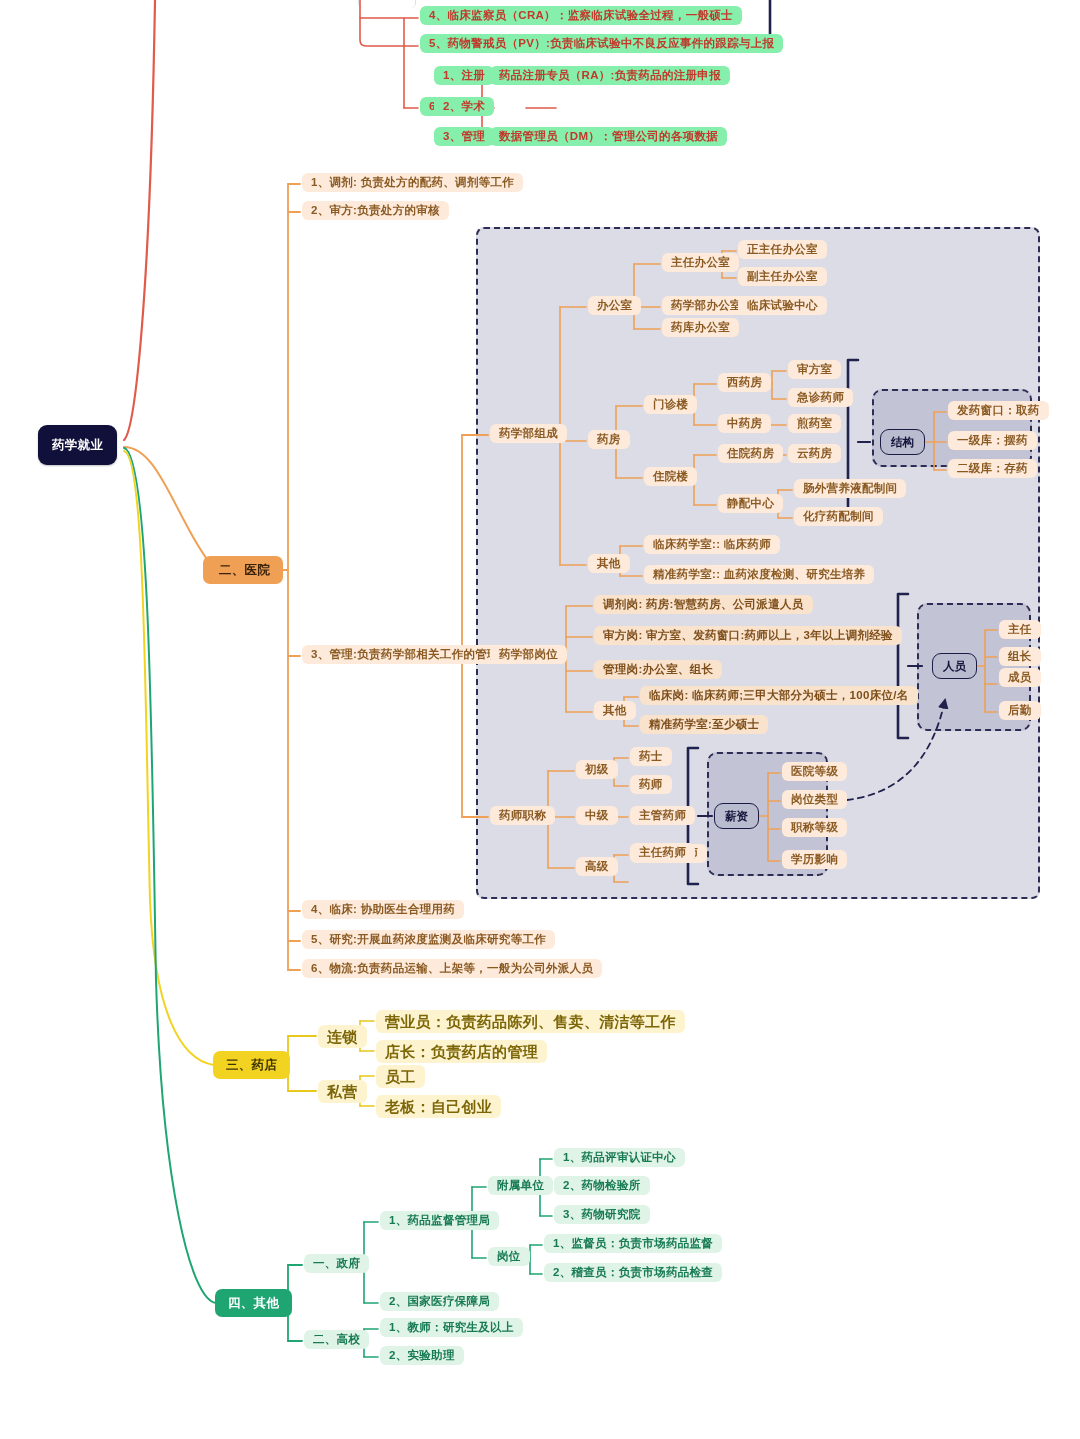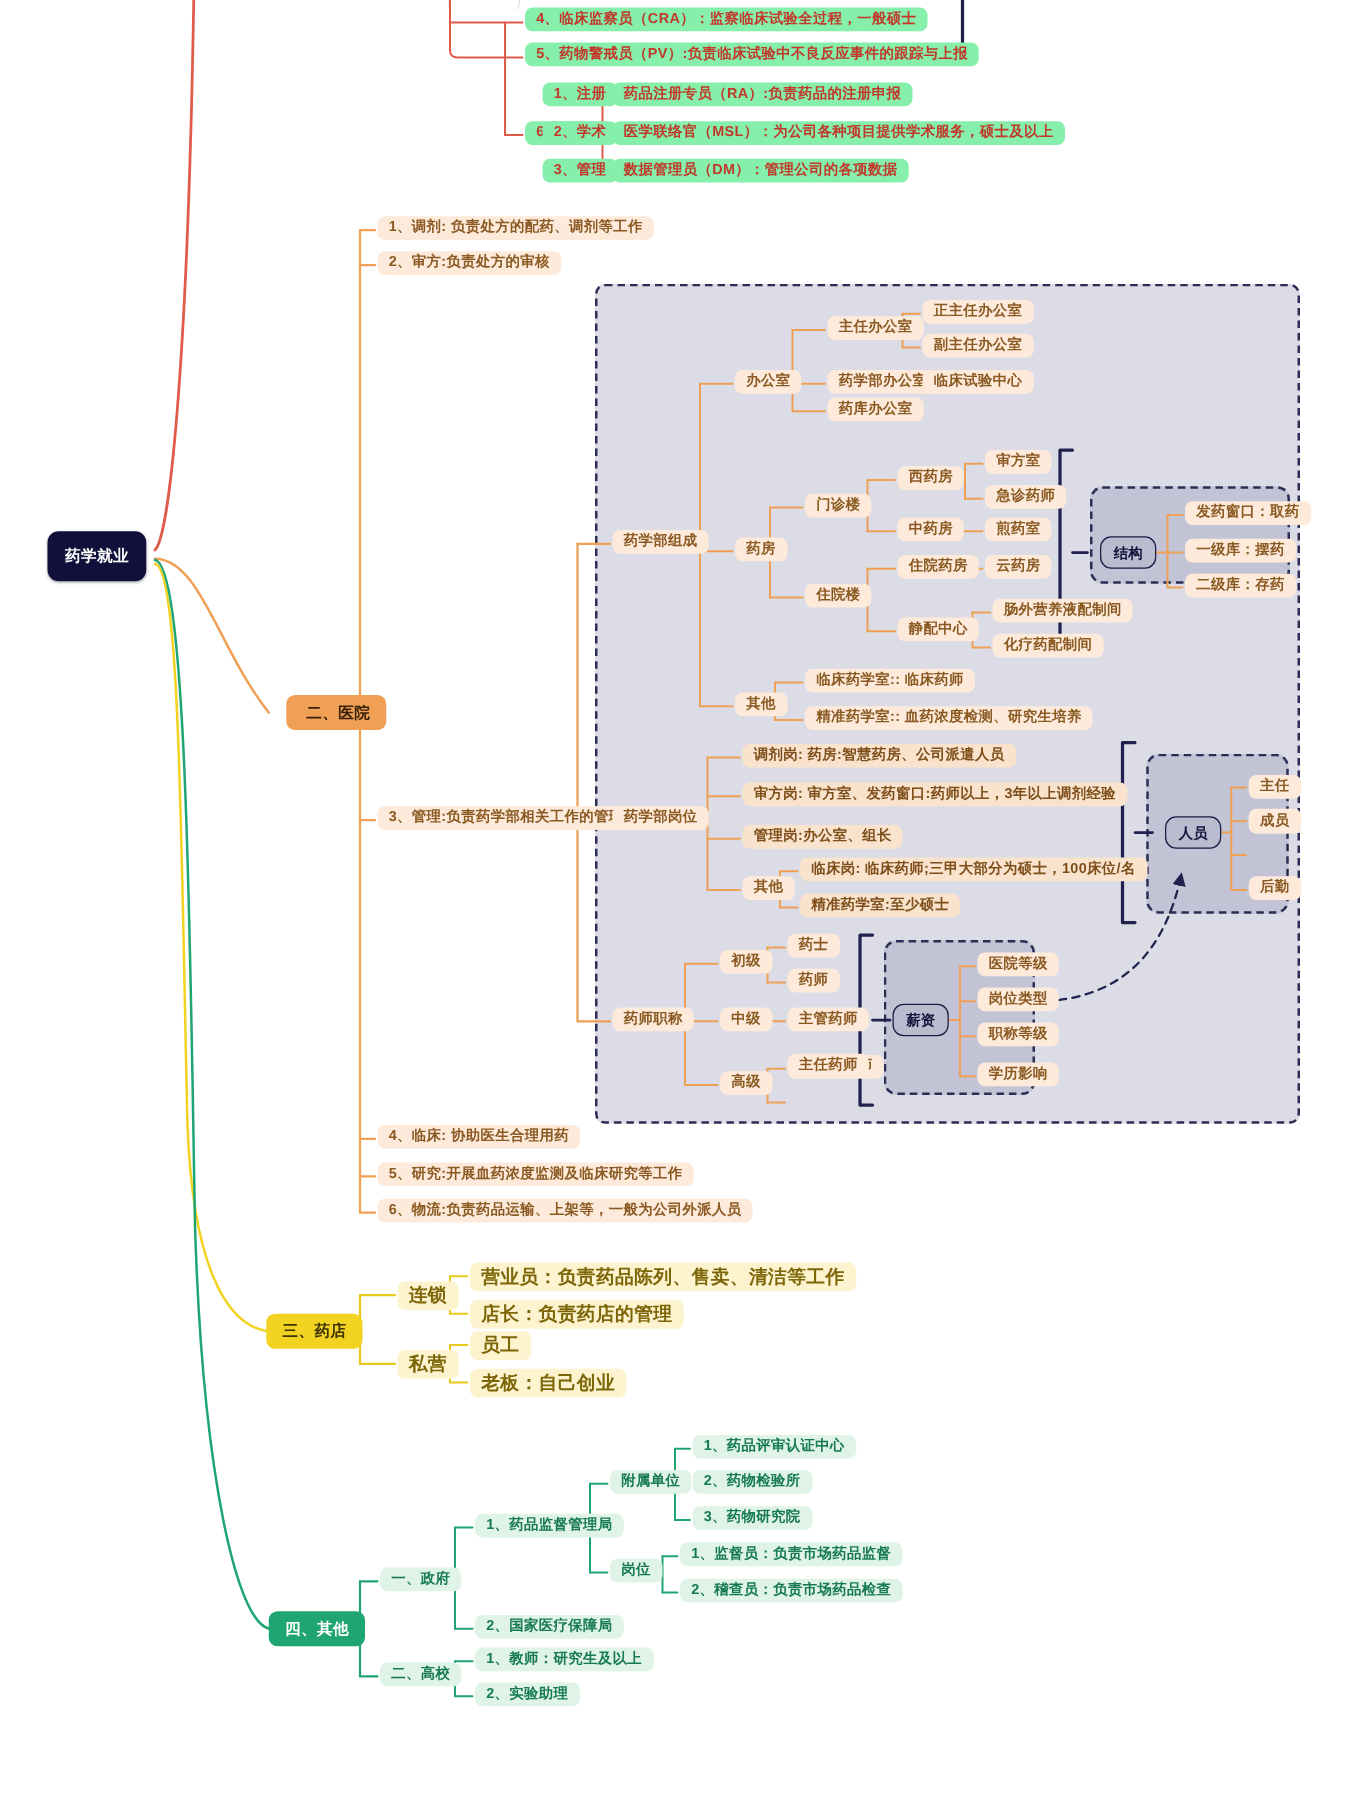--- a/index.html
+++ b/index.html
@@ -315,32 +315,29 @@
   <div class="node pink" style="left:434px;top:66px;">
       <span>1、注册</span>
     </div>
   <div class="node pink" style="left:490px;top:66px;">
       <span>药品注册专员（RA）:负责药品的注册申报</span>
     </div>
 
   <div class="node pink" style="left:434px;top:97px;">
       <span>2、学术</span>
     </div>
-  <div class="node pink" style="left:490px;top:97px;">
-      <span>医学联络官（MSL）：为公司各种项目提供学术服务，硕士及以上</span>
-    </div>
 
   <div class="node pink" style="left:434px;top:127px;">
       <span>3、管理</span>
     </div>
   <div class="node pink" style="left:490px;top:127px;">
       <span>数据管理员（DM）：管理公司的各项数据</span>
     </div>
 
-  <div class="node lvl1 hospital" style="left:229px;top:556px;padding-left:16px;">
+  <div class="node lvl1 hospital" style="left:203px;top:556px;padding-left:16px;">
       <span>二、医院</span>
     </div>
 
   <div class="node or" style="left:302px;top:173px;">
       <span>1、调剂: 负责处方的配药、调剂等工作</span>
     </div>
   <div class="node or" style="left:302px;top:201px;">
       <span>2、审方:负责处方的审核</span>
     </div>
   <div class="node or" style="left:302px;top:645px;">
@@ -470,21 +467,21 @@
 
   <div class="navychip" style="left:932px;top:653px;">
       <span>人员</span>
     </div>
   <div class="node or" style="left:999px;top:620px;">
       <span>主任</span>
     </div>
   <div class="node or" style="left:999px;top:647px;">
       <span>组长</span>
     </div>
-  <div class="node or" style="left:999px;top:648px;align-items:flex-end;">
+  <div class="node or" style="left:999px;top:668px;align-items:flex-end;">
       <span>成员</span>
     </div>
   <div class="node or" style="left:999px;top:701px;">
       <span>后勤</span>
     </div>
 
   <div class="node or" style="left:490px;top:806px;">
       <span>药师职称</span>
     </div>
   <div class="node or" style="left:576px;top:760px;">

